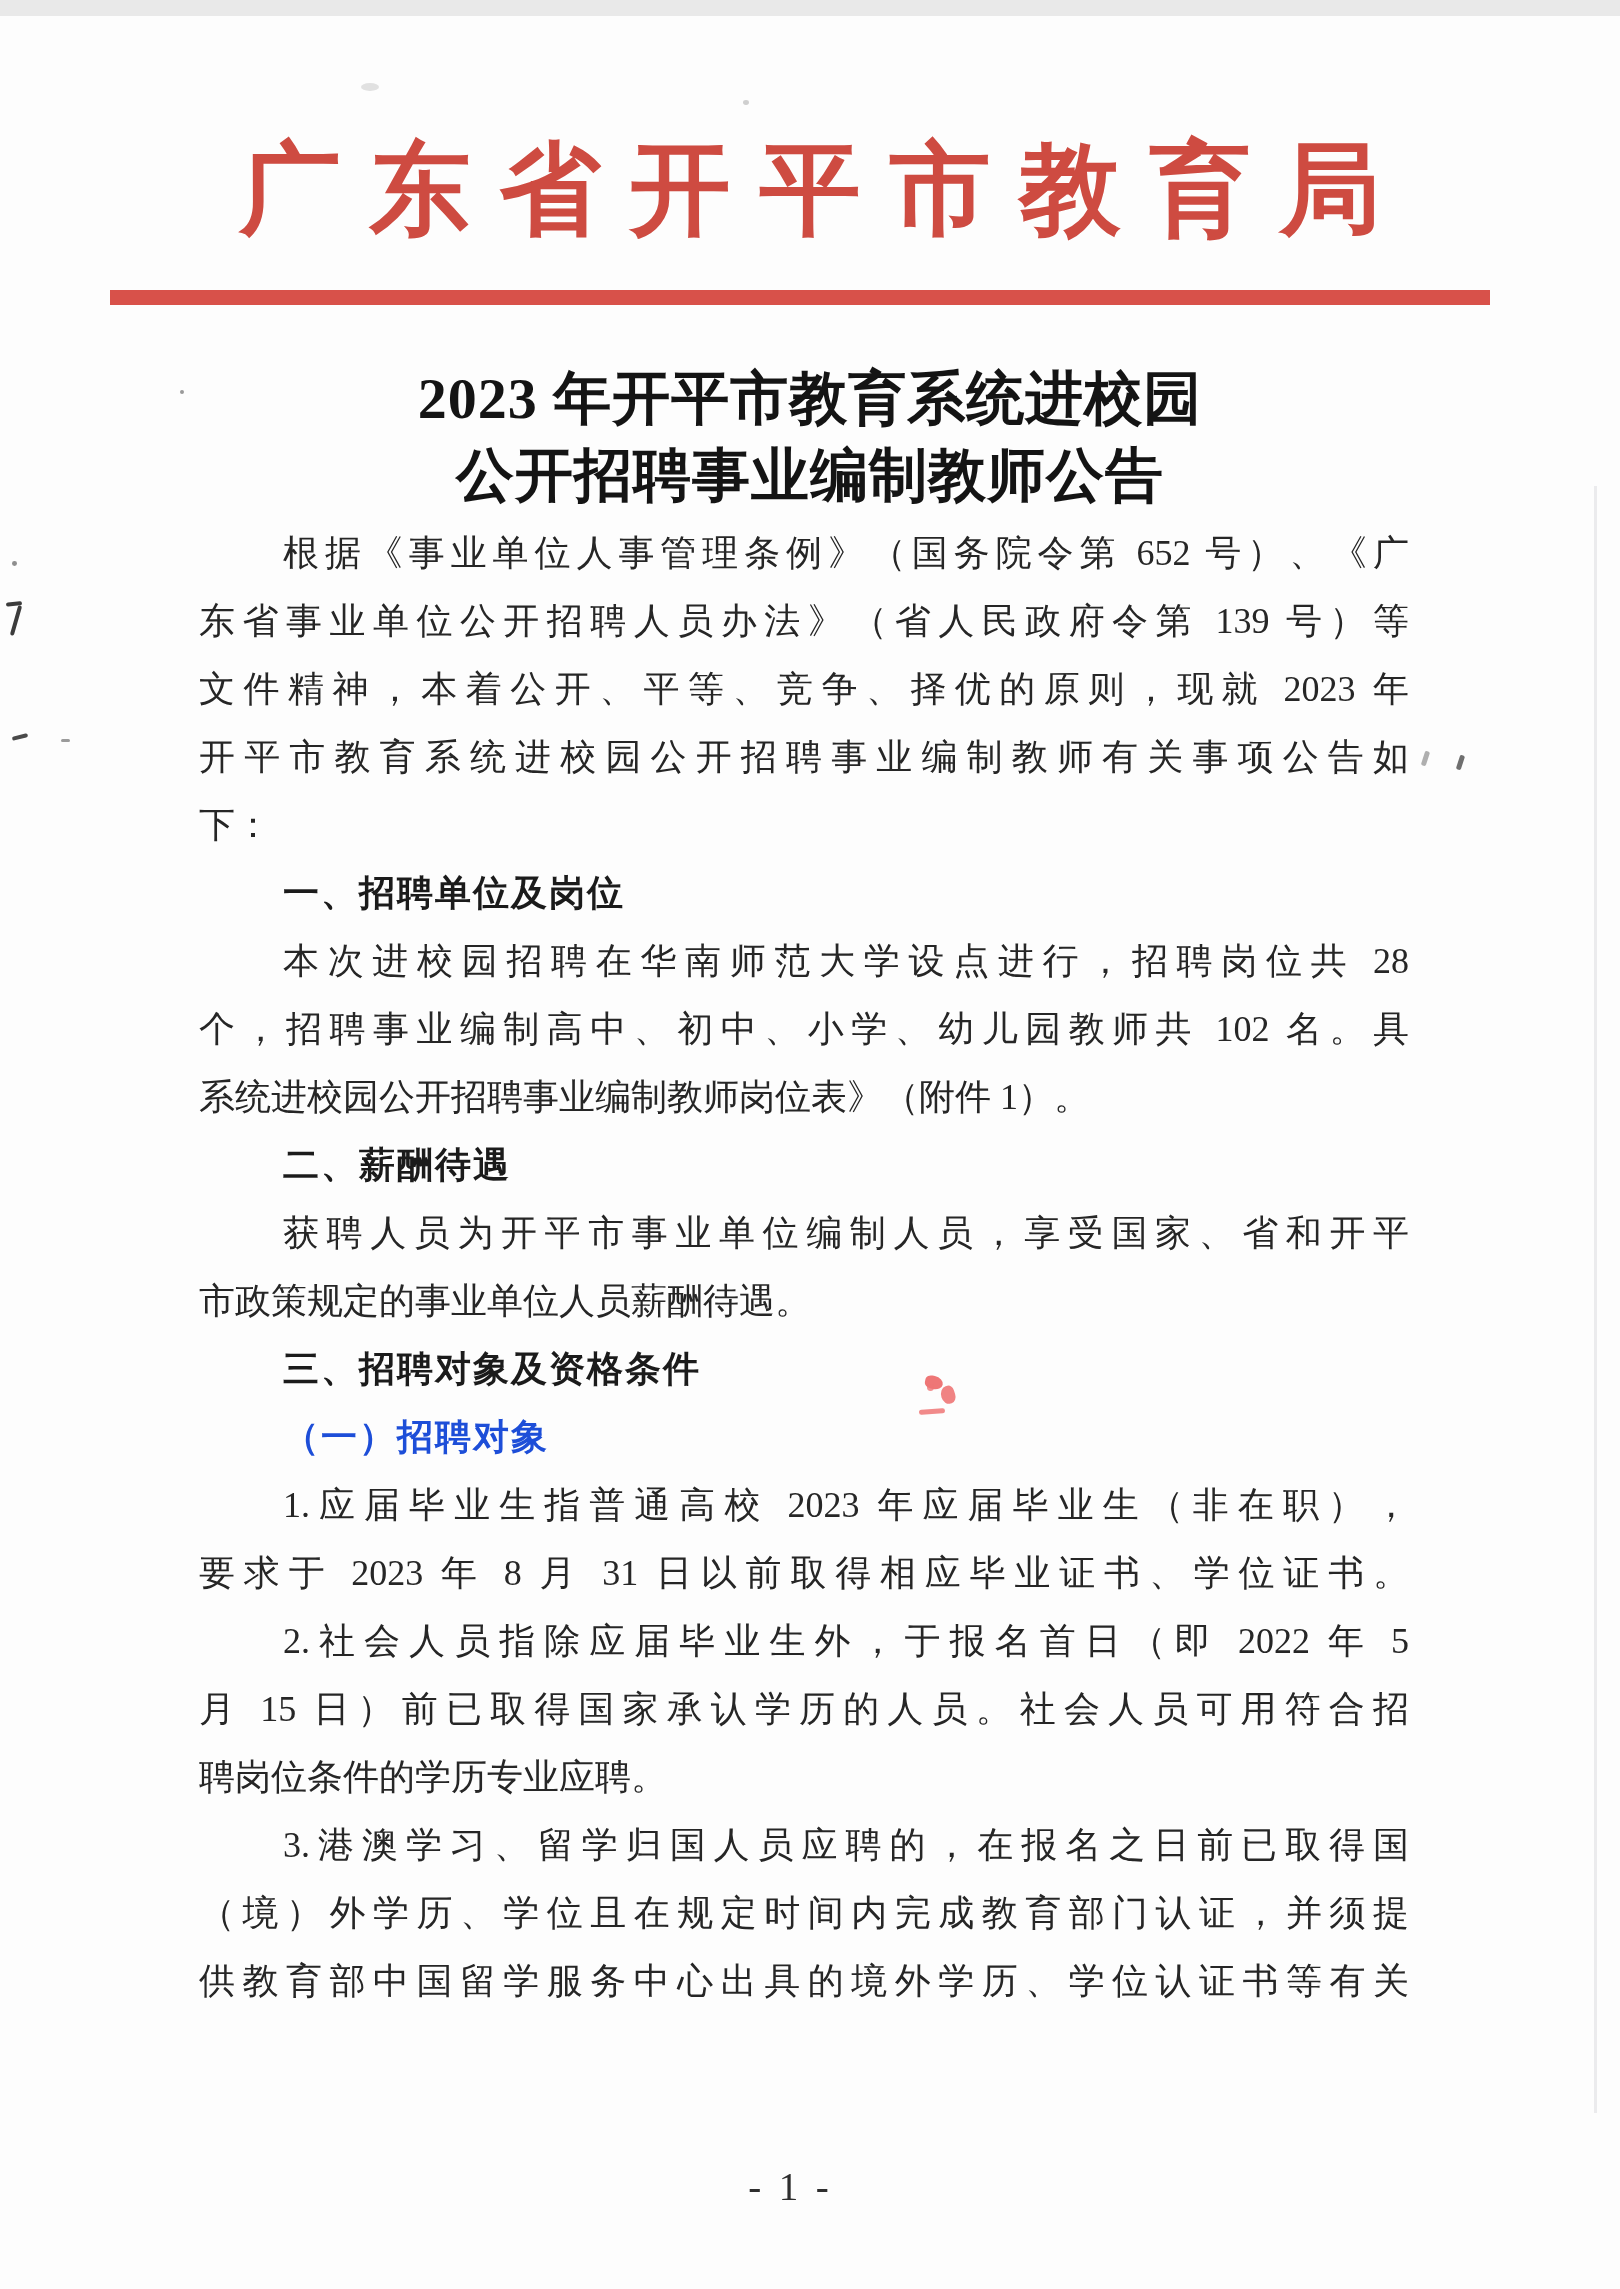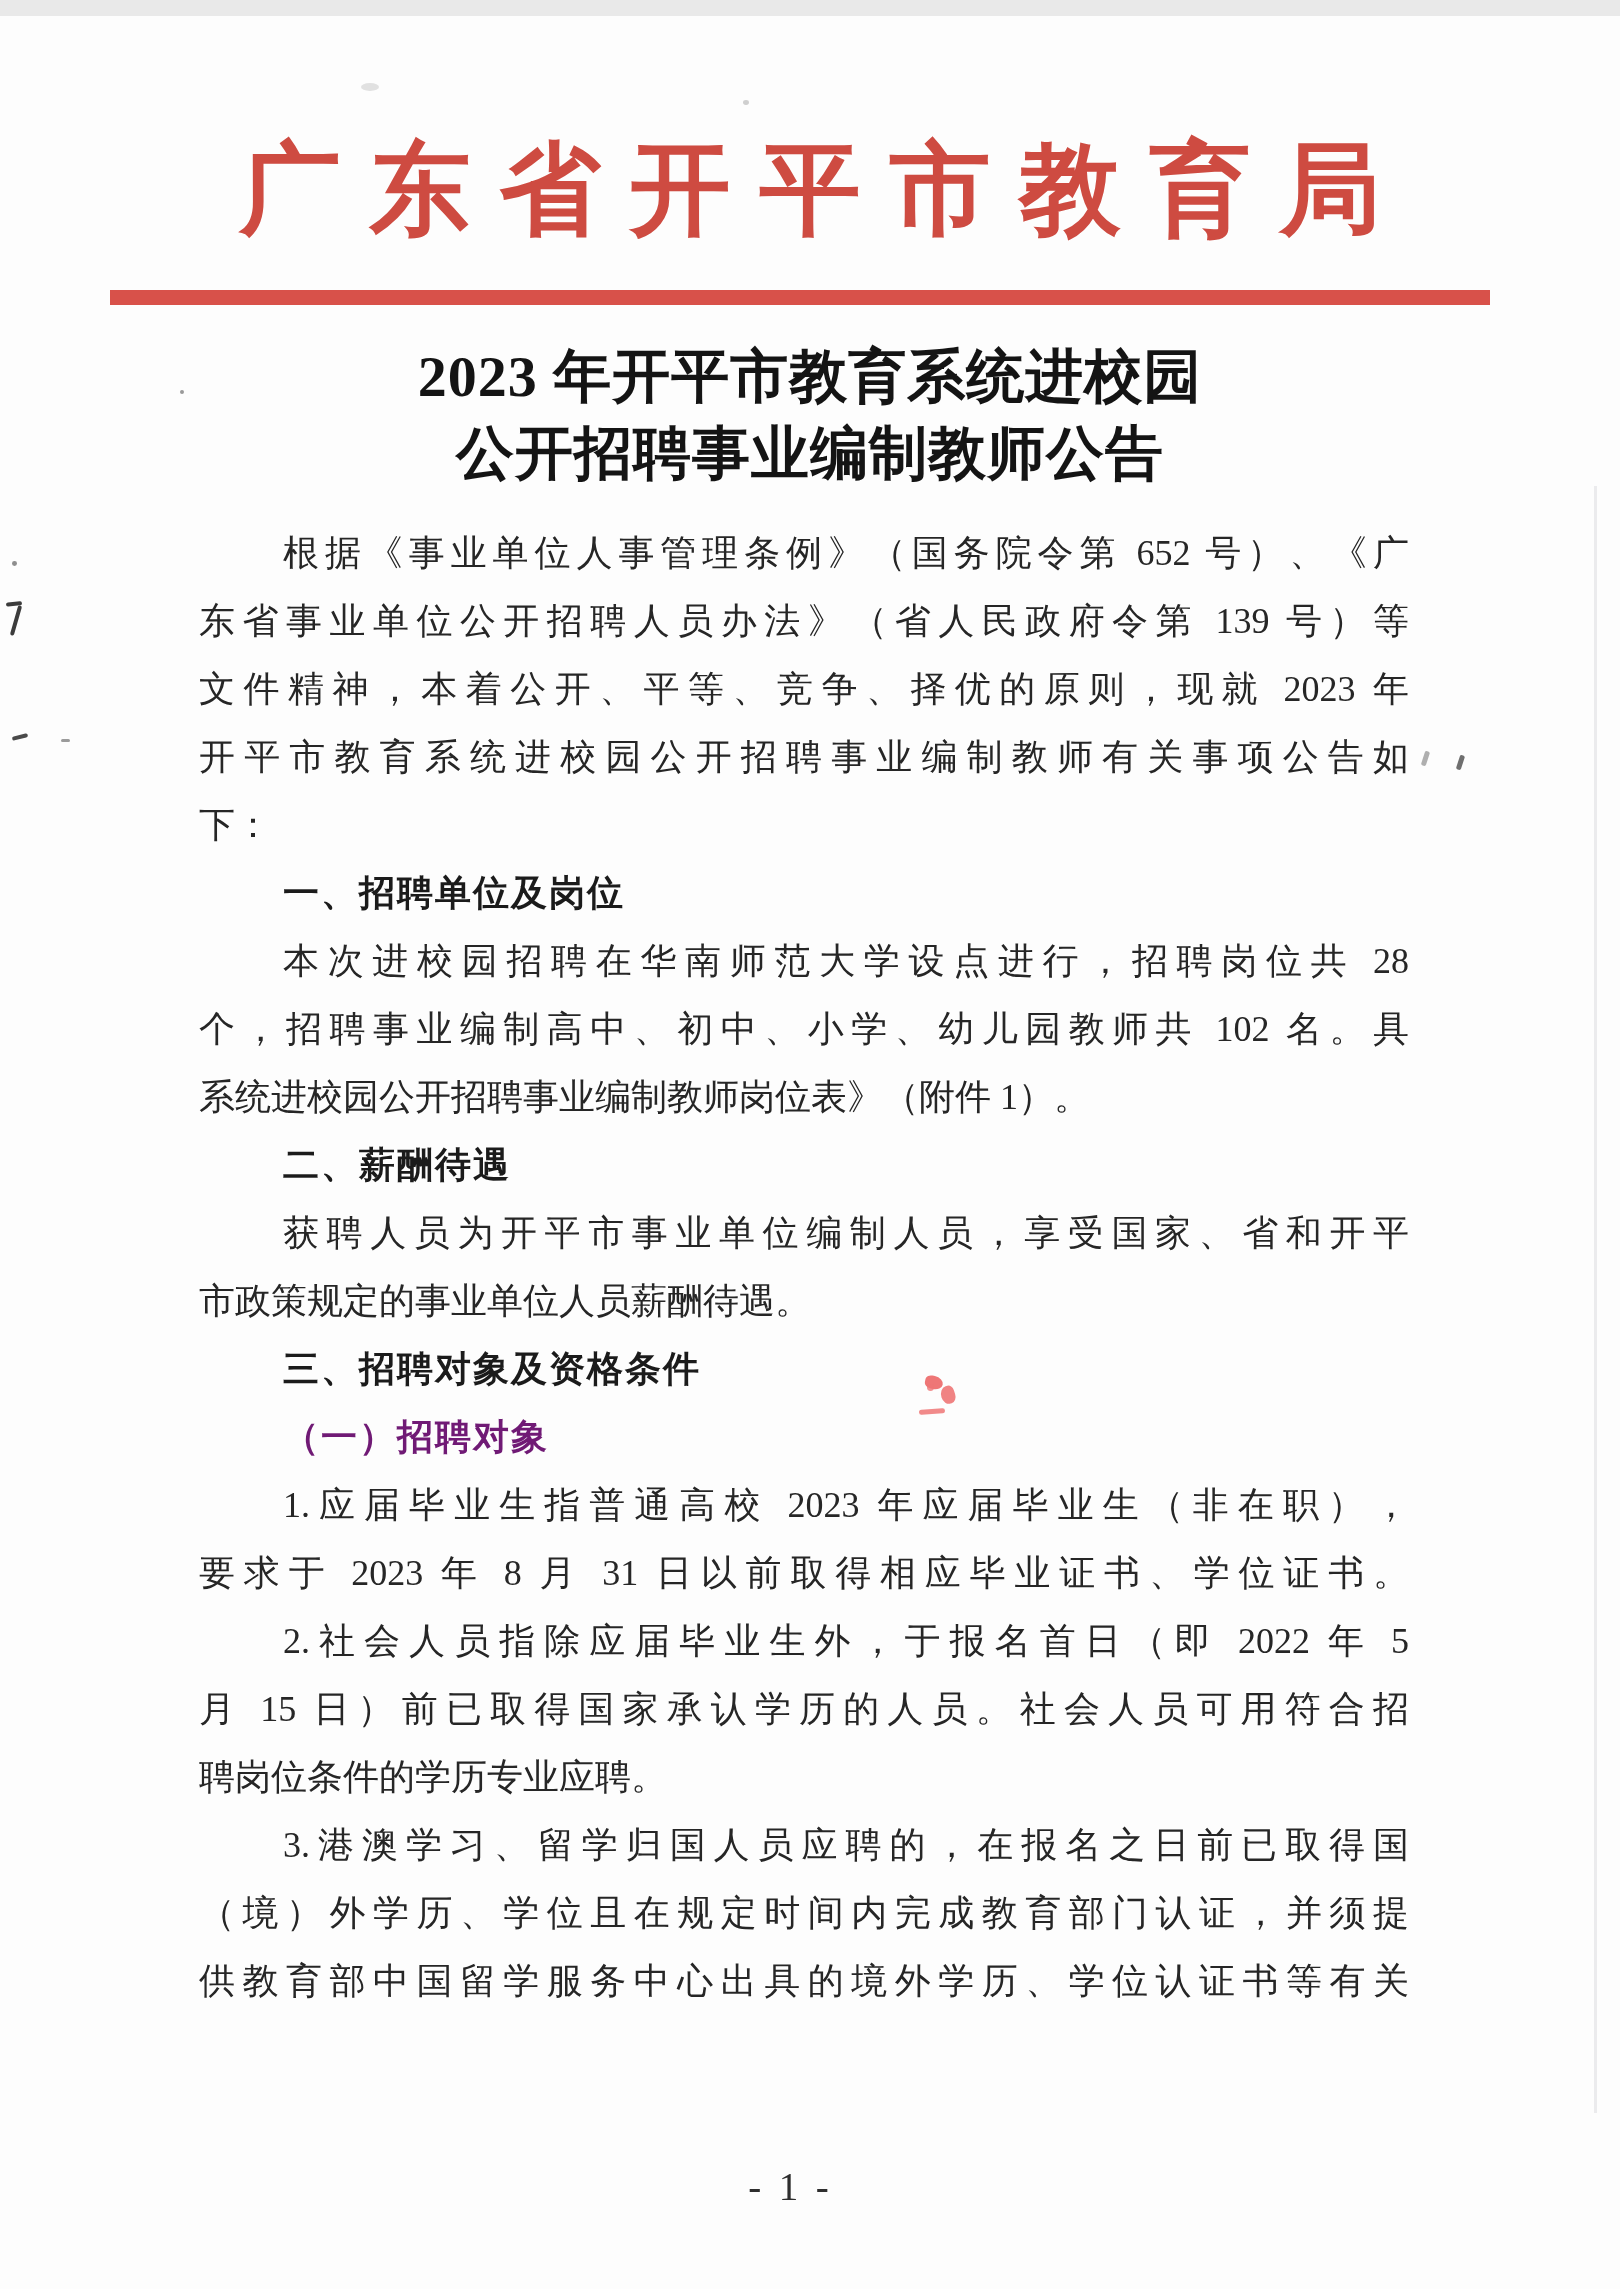--- a/index.html
+++ b/index.html
@@ -28,21 +28,21 @@
     letter-spacing:29px;text-indent:29px;
     white-space:nowrap;
   }
   .red-rule{
     position:absolute;top:274px;left:110px;
     width:1380px;height:14.7px;
     background:var(--rule);
   }
   
   .doc-title{
-    position:absolute;top:322px;left:0;width:100%;
+    position:absolute;top:344px;left:0;width:100%;
     text-align:center;
     font-size:58px;line-height:77px;
     font-weight:700;color:var(--title-ink);
     letter-spacing:1px;
   }
   
   .body-block{
     position:absolute;top:503px;left:199px;width:1210px;
     font-size:36px;line-height:68px;
     color:var(--ink);
@@ -51,21 +51,21 @@
   .line.just{text-align-last:justify;}
   .line.indent{text-indent:84px;}
   .line.h1{
     font-weight:700;
     font-family:"Liberation Sans","DejaVu Sans",sans-serif;
     letter-spacing:2px;
     color:#1b1b1b;
   }
   .line.h2{
     font-weight:700;
-    color:#701a75;
+    color:#1d4ed8;
     letter-spacing:2px;
   }
   
   .footer{
     position:absolute;top:2148px;left:-19.6px;width:100%;
     text-align:center;
     font-size:39px;line-height:45px;
     color:#2e2e2e;letter-spacing:3.9px;
   }
   

